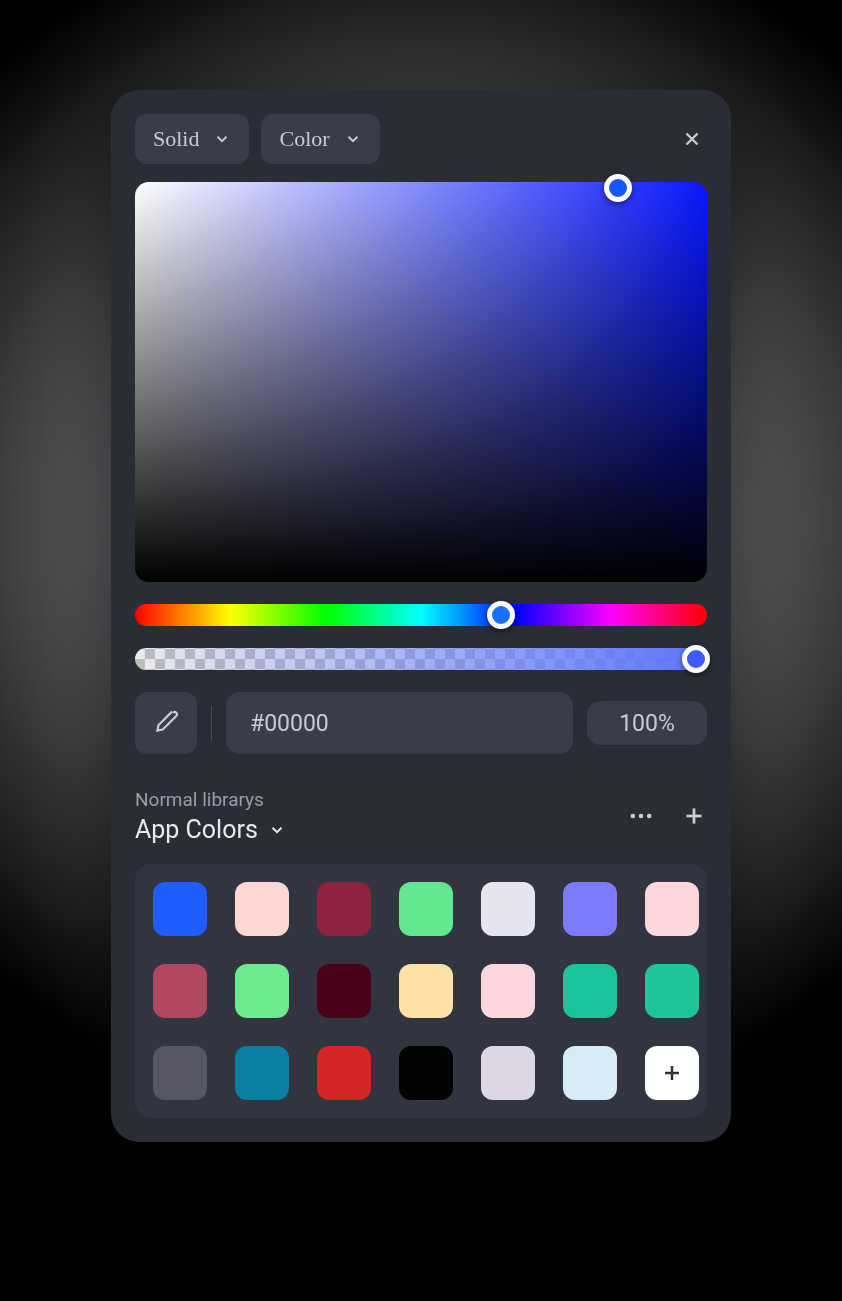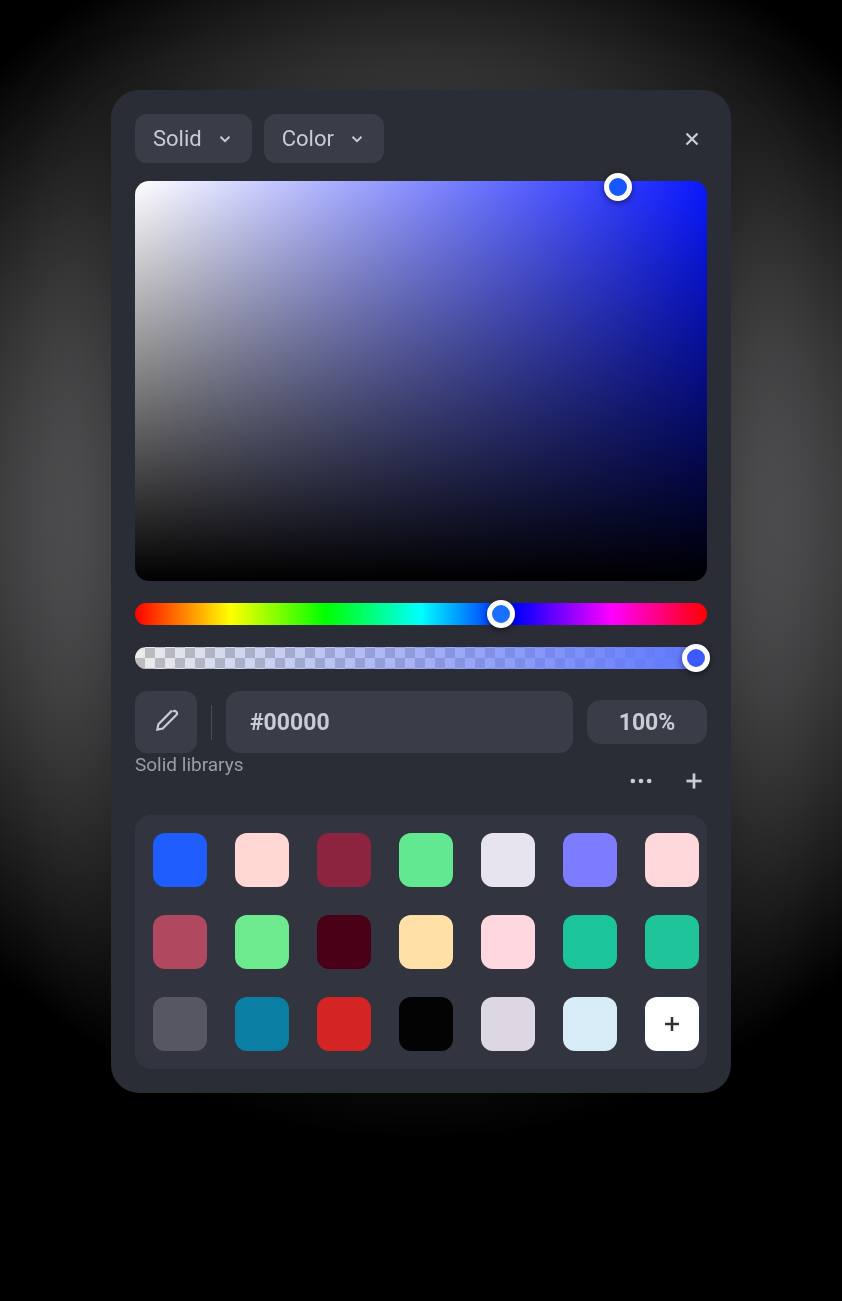--- a/index.html
+++ b/index.html
@@ -30,20 +30,21 @@
   .dropdown {
     display: flex;
     align-items: center;
     gap: 14px;
     background: #3a3d48;
     border-radius: 12px;
     padding: 12px 18px;
     color: #c9ccd4;
     font-size: 22px;
     cursor: pointer;
+    font-family: Liberation Serif, serif;
   }
   .chev {
     width: 18px;
     height: 18px;
   }
   .spacer { flex: 1; }
   .close-btn {
     width: 30px;
     height: 30px;
     color: #c9ccd4;
@@ -100,21 +101,21 @@
     border-radius: 50%;
     border: 5px solid #fff;
     box-shadow: 0 2px 6px rgba(0,0,0,.5);
   }
   .hue .slider-handle { left: 64%; background: #1a6fff; }
   .alpha .slider-handle { left: 98%; background: #3e59ff; }
   .input-row {
     display: flex;
     gap: 14px;
     align-items: center;
-    font-weight: bold;
+    margin-bottom: 34px;
   }
   .eyedrop {
     width: 62px;
     height: 62px;
     background: #3a3d48;
     border-radius: 12px;
     display: flex;
     align-items: center;
     justify-content: center;
     color: #c9ccd4;
@@ -252,21 +253,27 @@
     <div class="hex-input">
       <span>#00000</span>
     </div>
     <div class="opacity-box">
       <span>100%</span>
     </div>
   </div>
 
   <div class="lib-header">
     <div class="lib-titles">
-      <div class="lib-sub">Solid librarys</div>
+      <div class="lib-sub">Normal librarys</div>
+      <div class="lib-sel">
+        <span>App Colors</span>
+        <svg class="chev" width="20" height="20" viewBox="0 0 24 24" fill="none" stroke="currentColor" stroke-width="2.5">
+            <polyline points="6 9 12 15 18 9"></polyline>
+          </svg>
+      </div>
     </div>
     <div class="lib-actions">
       <div class="icon-btn">
         <svg width="28" height="28" viewBox="0 0 24 24" fill="currentColor">
             <circle cx="5" cy="12" r="2"></circle>
             <circle cx="12" cy="12" r="2"></circle>
             <circle cx="19" cy="12" r="2"></circle>
           </svg>
       </div>
       <div class="icon-btn">

